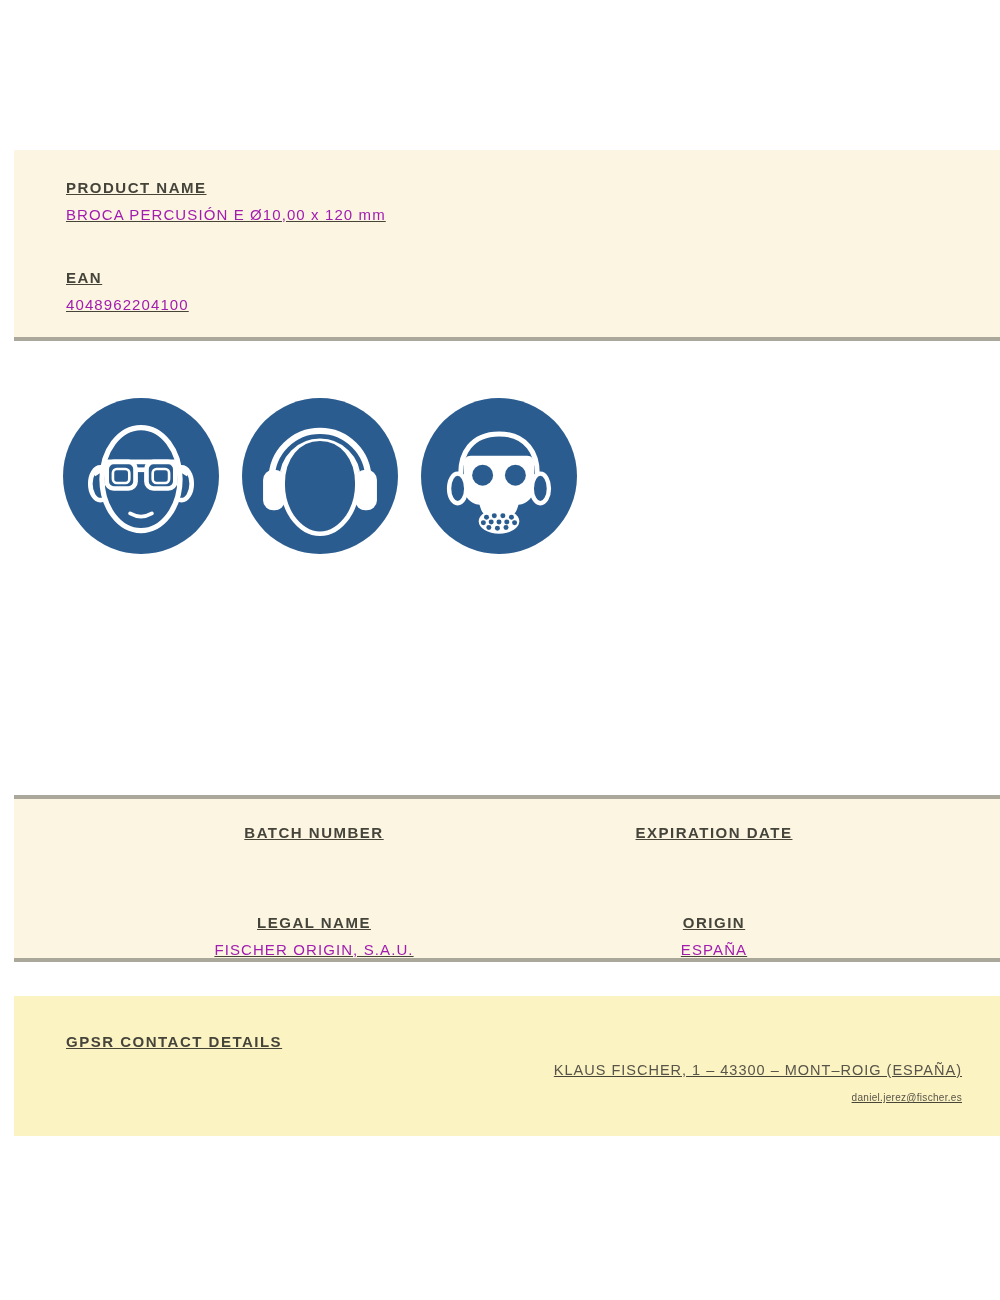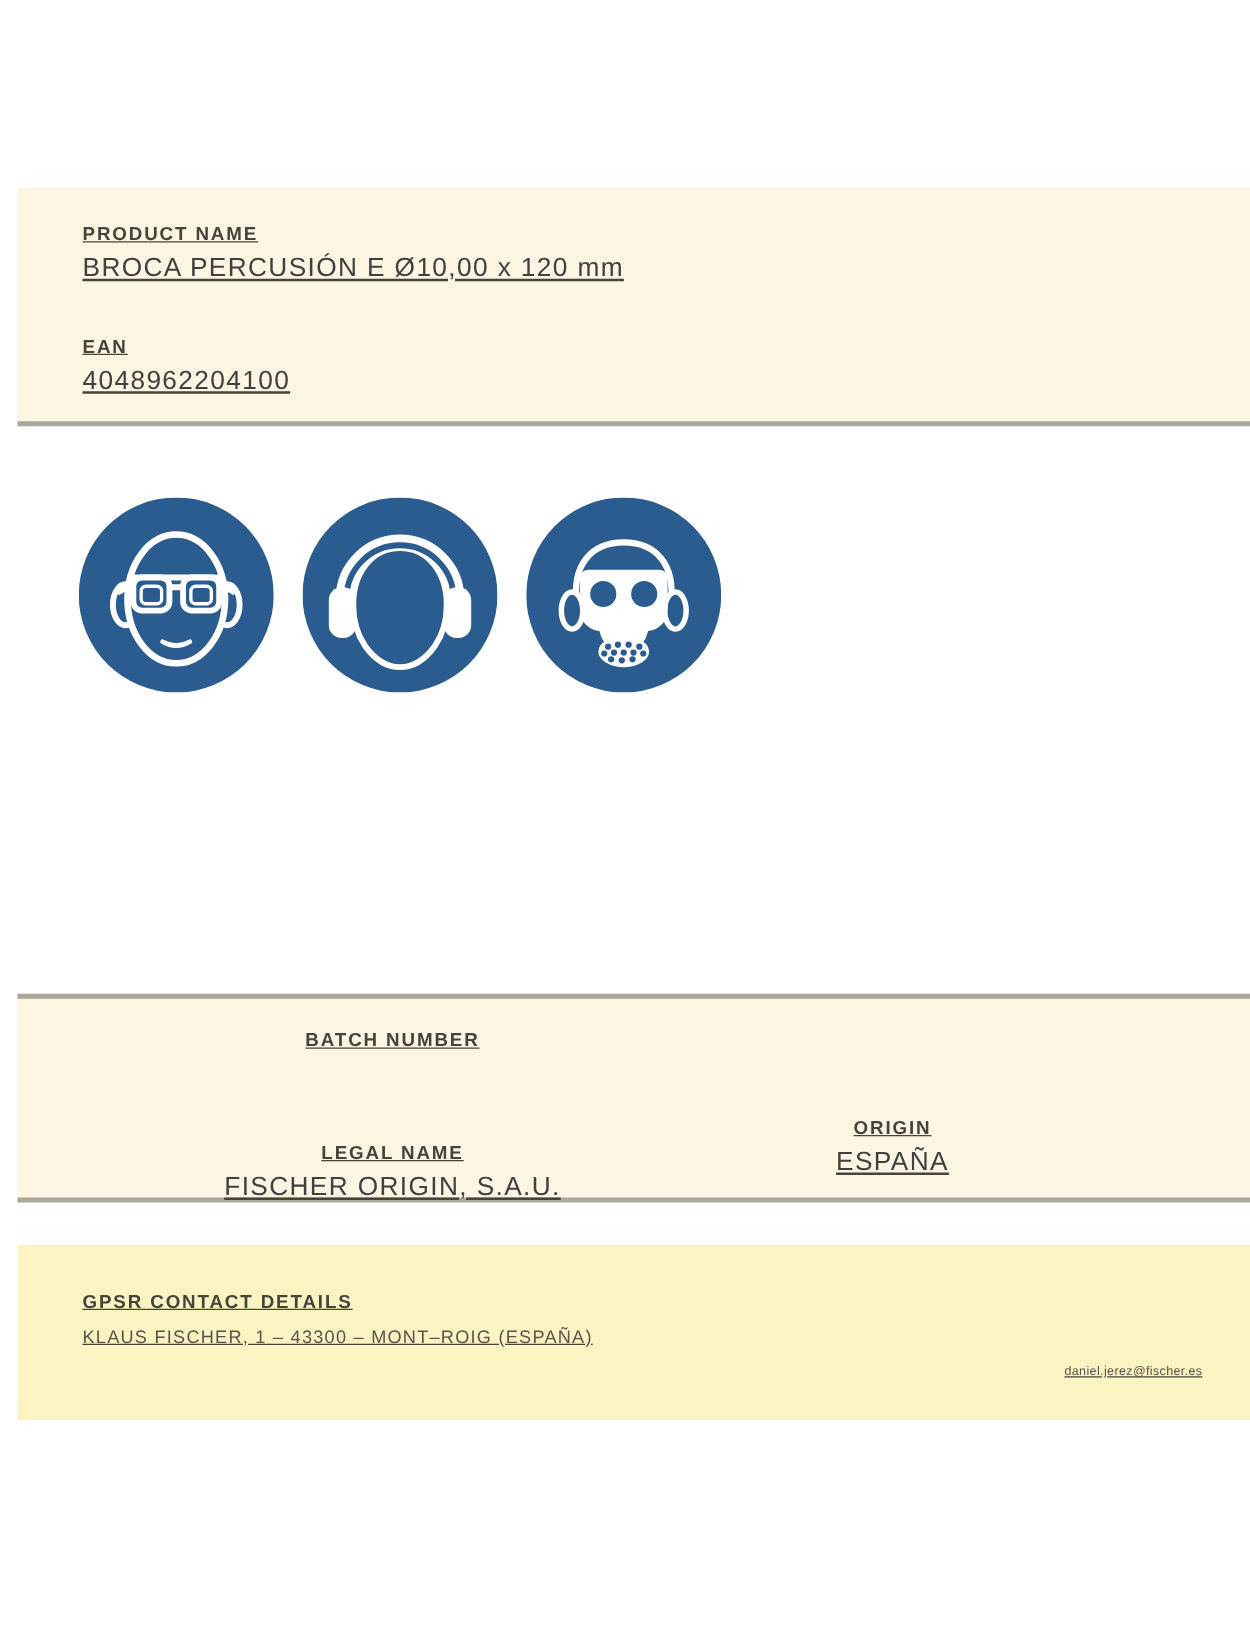--- a/index.html
+++ b/index.html
@@ -25,25 +25,25 @@
     padding: 28px 52px 0 52px;
   }
   .field-label {
     font-size: 15px;
     font-weight: 700;
     line-height: 20px;
     letter-spacing: 1.5px;
     color: #45443A;
   }
   .field-value {
-    font-size: 21px;
+    font-size: 15px;
     font-weight: 400;
     line-height: 20px;
     letter-spacing: 1.1px;
-    color: #404040;
+    color: #a21caf;
     margin-top: 7px;
     min-height: 20px;
   }
   .field + .field { margin-top: 43px; }
 
   
   .icons-row {
     position: absolute;
     top: 398px;
     left: 63px;
@@ -67,20 +67,21 @@
 
   
   .band-gpsr {
     top: 996px;
     height: 140px;
     background: #FCF3C3;
     padding: 36px 52px 0 52px;
   }
   .gpsr-address {
     margin-top: 8px;
+    text-align: right;
     font-size: 14.5px;
     line-height: 20px;
     letter-spacing: 1px;
     color: #575449;
   }
   .gpsr-email {
     margin-top: 9px;
     text-align: right;
     font-size: 10px;
     line-height: 18px;
@@ -163,20 +164,21 @@
         <div class="field-label">BATCH NUMBER</div>
         <div class="field-value"></div>
       </div>
       <div class="field">
         <div class="field-label">LEGAL NAME</div>
         <div class="field-value">FISCHER ORIGIN, S.A.U.</div>
       </div>
     </div>
     <div class="details-col">
       <div class="field">
+        <div class="field-label">EXPIRATION DATE</div>
         <div class="field-value"></div>
       </div>
       <div class="field">
         <div class="field-label">ORIGIN</div>
         <div class="field-value">ESPAÑA</div>
       </div>
     </div>
   </section>
 
   <section class="band band-gpsr">

